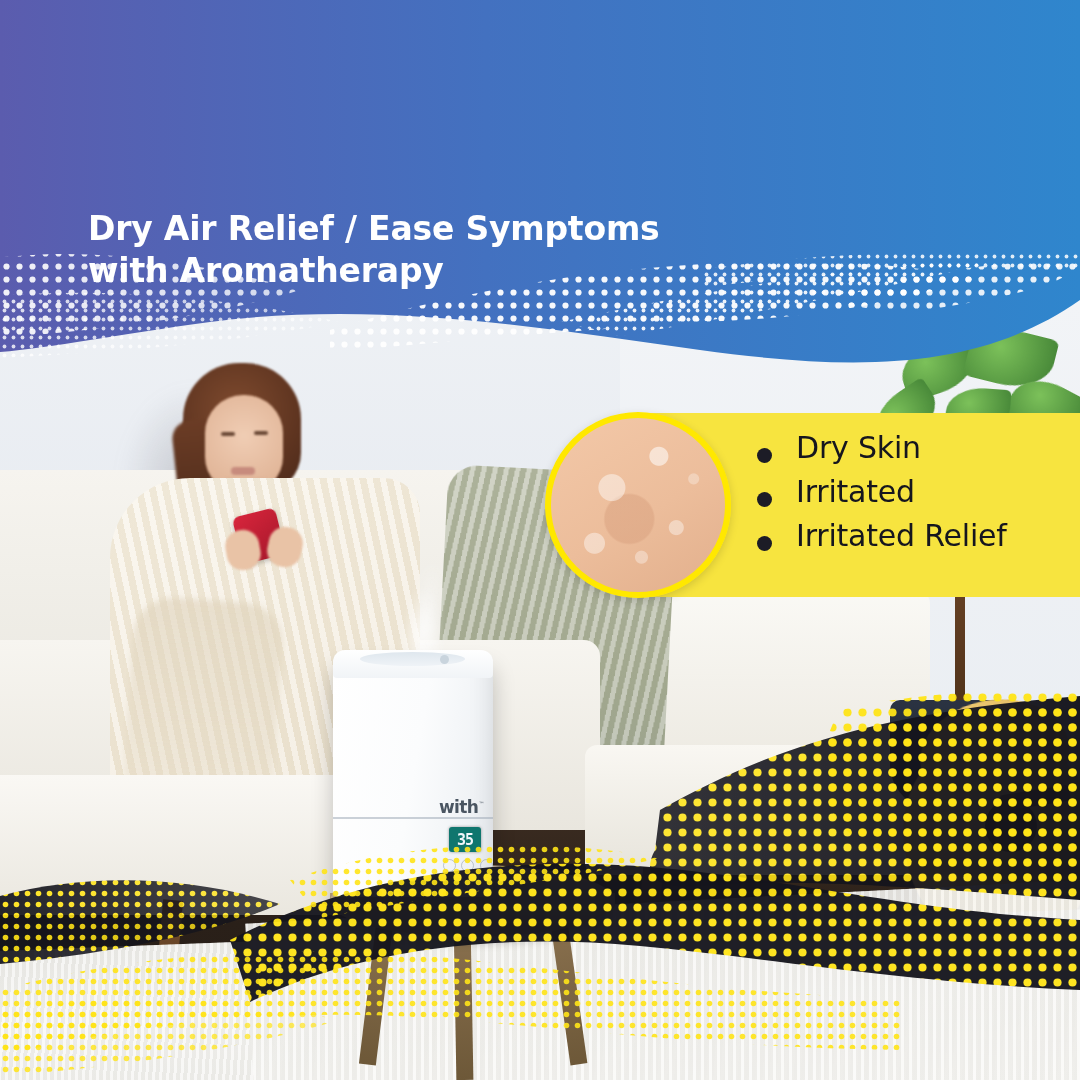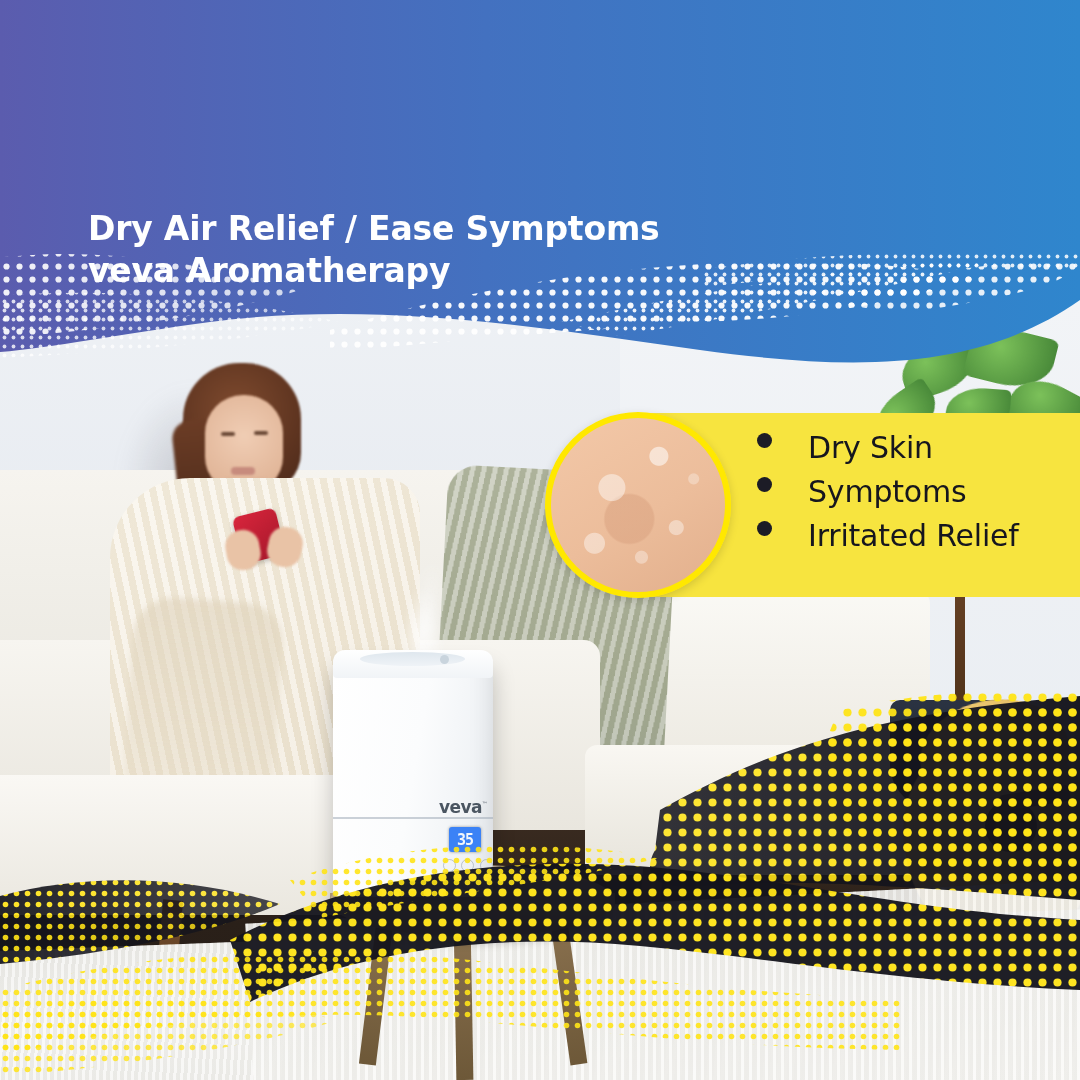--- a/index.html
+++ b/index.html
@@ -248,21 +248,21 @@
   }
   .hum-logo {
     position:absolute; left:439px; top:797px;
     font-family:"DejaVu Sans", sans-serif;
     font-size:17px; font-weight:700; color:#4a5561;
     letter-spacing:-.6px;
   }
   .hum-logo sup { font-size:6px; vertical-align:super; font-weight:400; }
   .hum-display {
     position:absolute; left:449px; top:827px; width:32px; height:25px;
-    background:#3b82f6; border-radius:3px;
+    background:#0f766e; border-radius:3px;
     display:flex; align-items:center; justify-content:center;
     box-shadow:0 0 3px rgba(0,0,0,.4);
   }
   .hum-display span {
     font-family:"DejaVu Sans Mono", monospace;
     font-size:15px; font-weight:700; color:#f2f6fa; letter-spacing:-1px;
   }
   .hum-btns {
     position:absolute; left:441px; top:857px; width:54px; height:34px;
     display:grid; grid-template-columns:repeat(3,1fr); grid-template-rows:repeat(2,1fr);
@@ -321,21 +321,21 @@
       radial-gradient(circle at 82% 35%, rgba(255,255,255,.3) 0 5px, rgba(255,255,255,0) 6px),
       radial-gradient(circle at 45% 58%, rgba(216,160,126,.5) 0 24px, rgba(216,160,126,0) 26px),
       linear-gradient(150deg,#f3c8a8 0%, #ecbd9b 55%, #e2af8c 100%);
     box-shadow:0 3px 10px rgba(0,0,0,.15);
     overflow:hidden;
   }
   .bullets {
     position:absolute; left:757px; top:433px;
     display:flex; flex-direction:column; gap:14px;
   }
-  .bullet-row { display:flex; align-items:flex-start; gap:36px; }
+  .bullet-row { display:flex; align-items:flex-end; gap:24px; }
   .bullet-dot {
     width:15px; height:15px; border-radius:50%; background:#1c1c26; flex:none;
   }
   .bullet-text {
     font-family:"DejaVu Sans", sans-serif;
     font-size:30px; font-weight:400; color:#16161e;
     letter-spacing:-.2px; line-height:1;
   }
 
   
@@ -401,21 +401,21 @@
     <div class="table-edge"></div>
     <div class="table-top"></div>
 
     <div class="mist"></div>
     <div class="mist2"></div>
     <div class="hum"></div>
     <div class="hum-top"></div>
     <div class="hum-top-inset"></div>
     <div class="hum-nozzle"></div>
     <div class="hum-seam"></div>
-    <div class="hum-logo"><span>veva</span><sup>™</sup></div>
+    <div class="hum-logo"><span>with</span><sup>™</sup></div>
     <div class="hum-display">
       <span>35</span>
     </div>
     <div class="hum-btns">
       <div class="hum-btn"></div>
       <div class="hum-btn"></div>
       <div class="hum-btn"></div>
       <div class="hum-btn"></div>
       <div class="hum-btn"></div>
       <div class="hum-btn"></div>
@@ -484,34 +484,34 @@
       </g>
 
       <g opacity=".85">
         <path d="M700,270 C 820,252 940,250 1080,254 L1080,272
                  C 940,268 820,272 700,288 Z" fill="url(#dotsFine)"></path>
       </g>
     </svg>
 
     <div class="subline">
       <div>Dry Air Relief / Ease Symptoms</div>
-      <div>veva Aromatherapy</div>
+      <div>with Aromatherapy</div>
     </div>
   </div>
 
   <div class="yellow-band"></div>
   <div class="skin-circle"></div>
   <div class="bullets">
     <div class="bullet-row">
       <div class="bullet-dot"></div>
       <div class="bullet-text">Dry Skin</div>
     </div>
     <div class="bullet-row">
       <div class="bullet-dot"></div>
-      <div class="bullet-text">Symptoms</div>
+      <div class="bullet-text">Irritated</div>
     </div>
     <div class="bullet-row">
       <div class="bullet-dot"></div>
       <div class="bullet-text">Irritated Relief</div>
     </div>
   </div>
 
   <svg class="yellow-wave" viewBox="0 0 1080 390" preserveAspectRatio="none">
     <defs>
       <pattern id="ydots" width="15" height="15" patternUnits="userSpaceOnUse">

